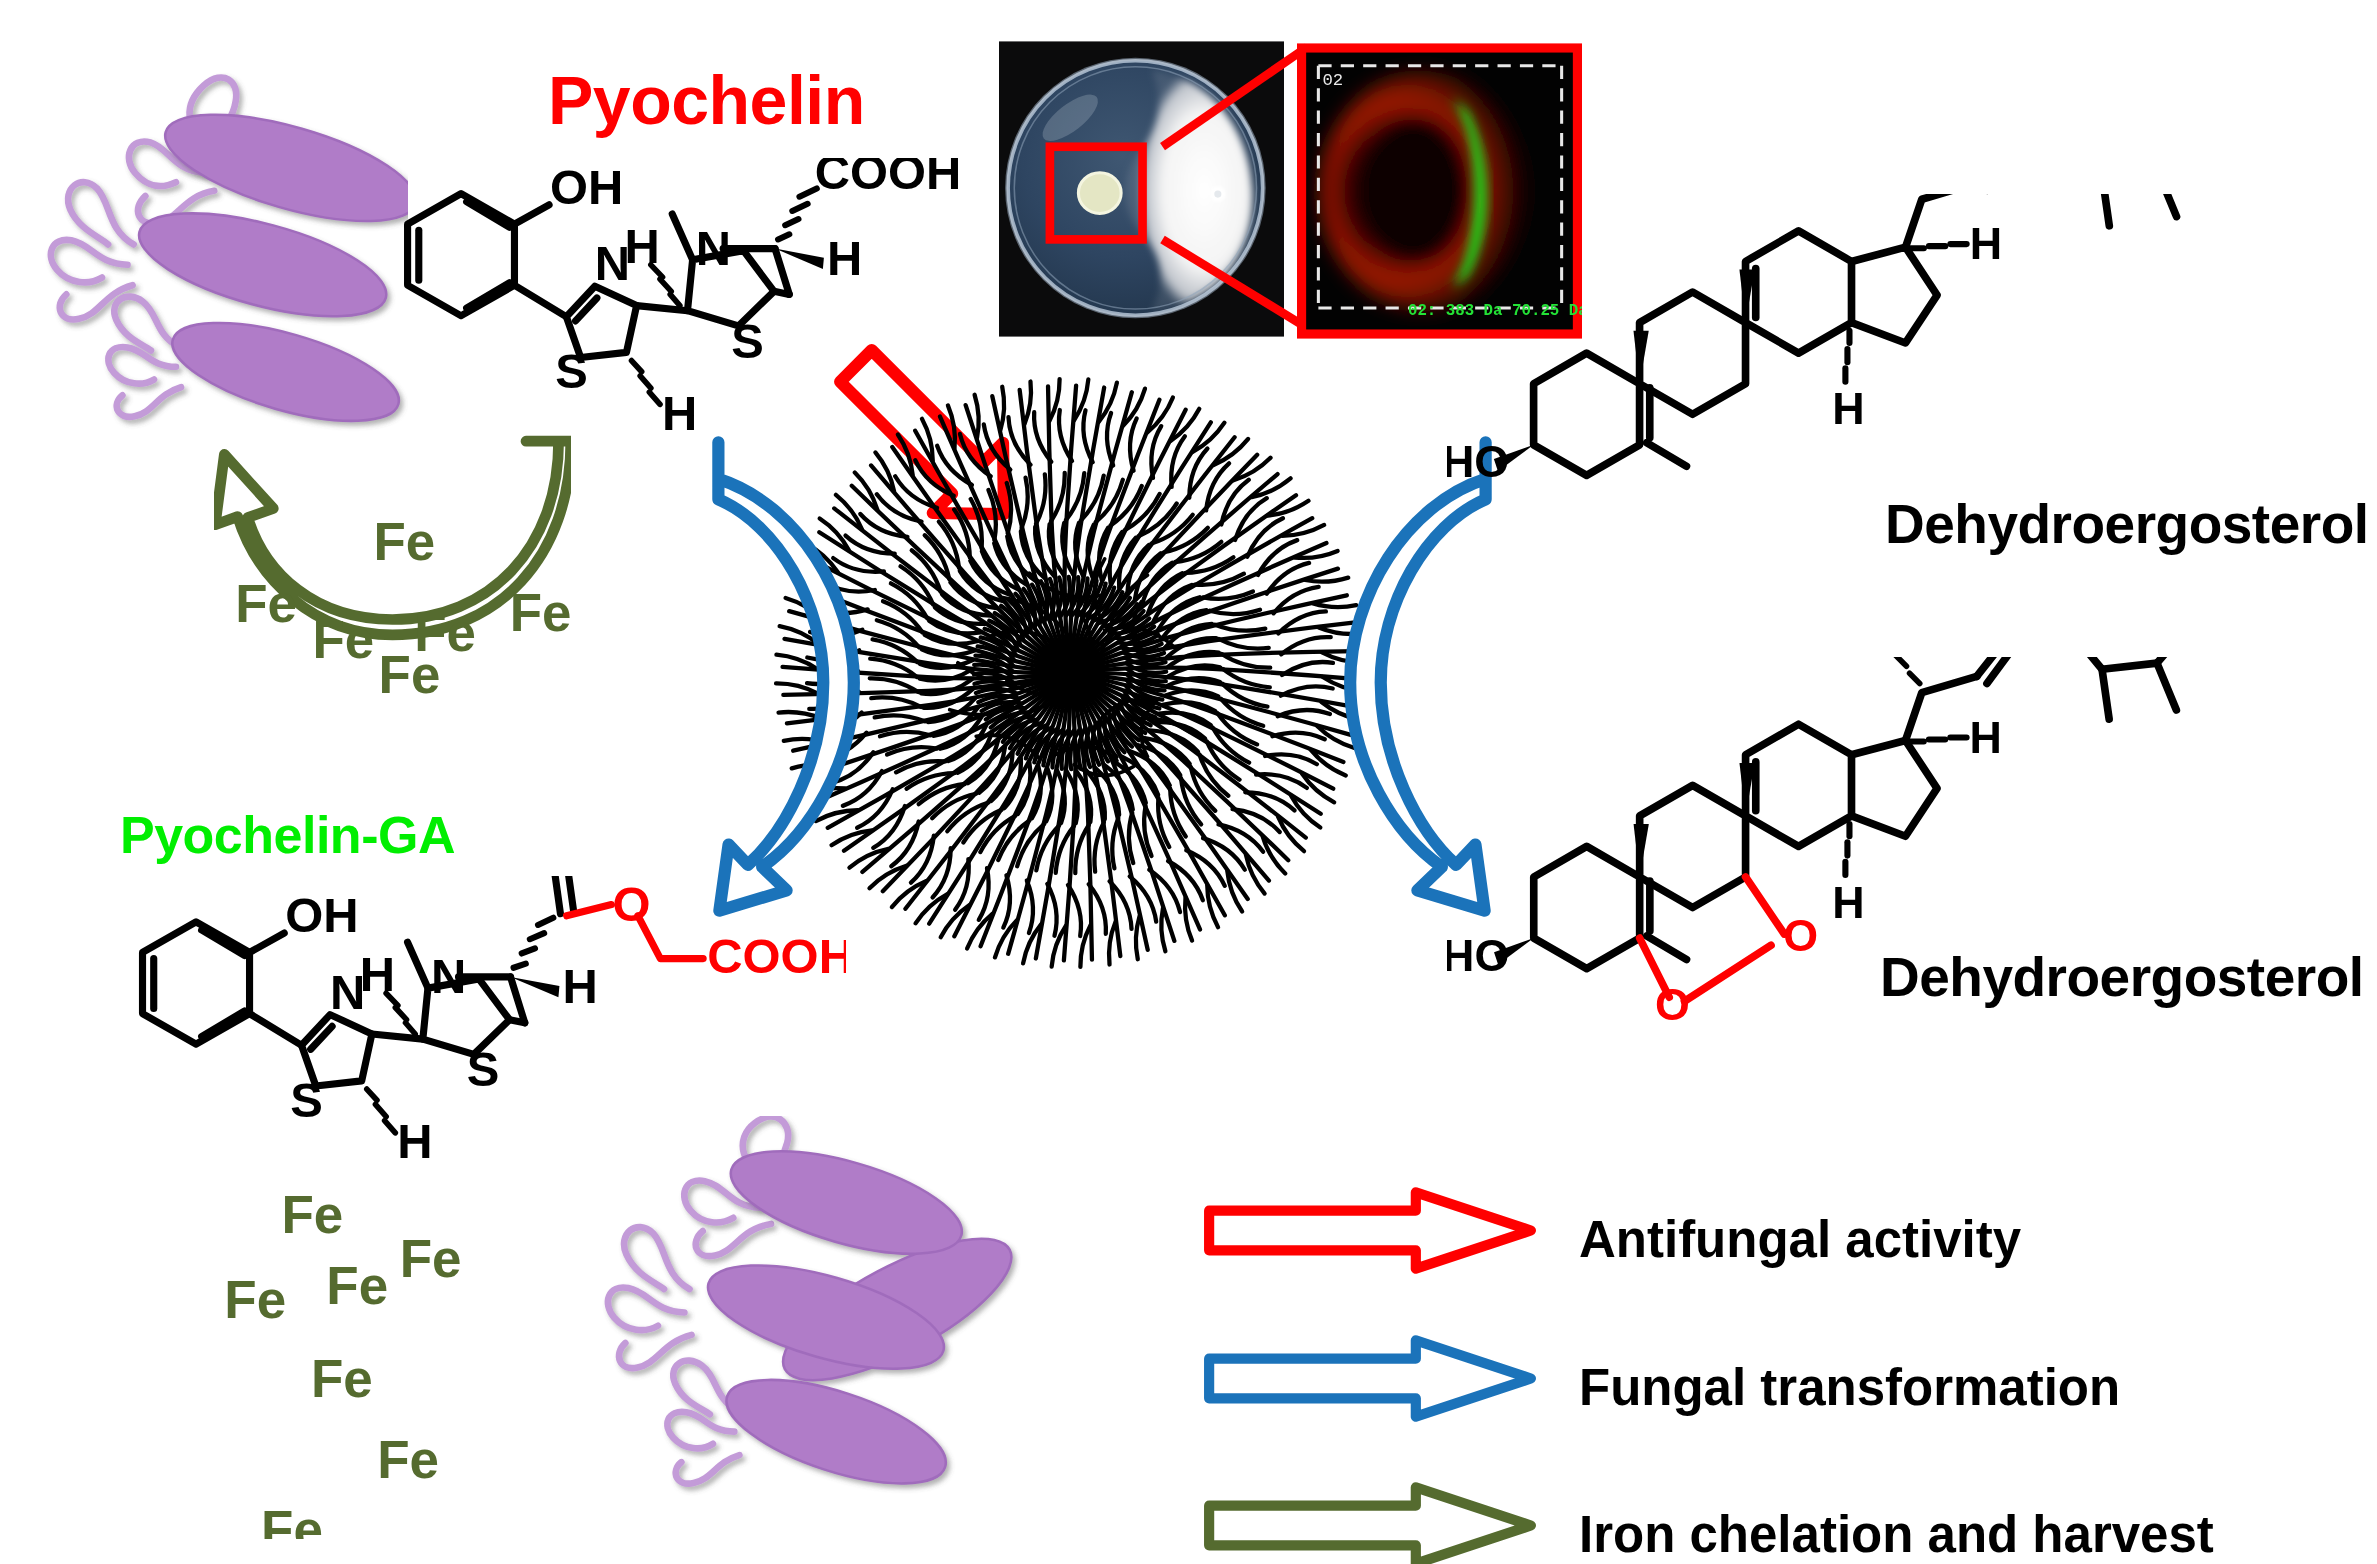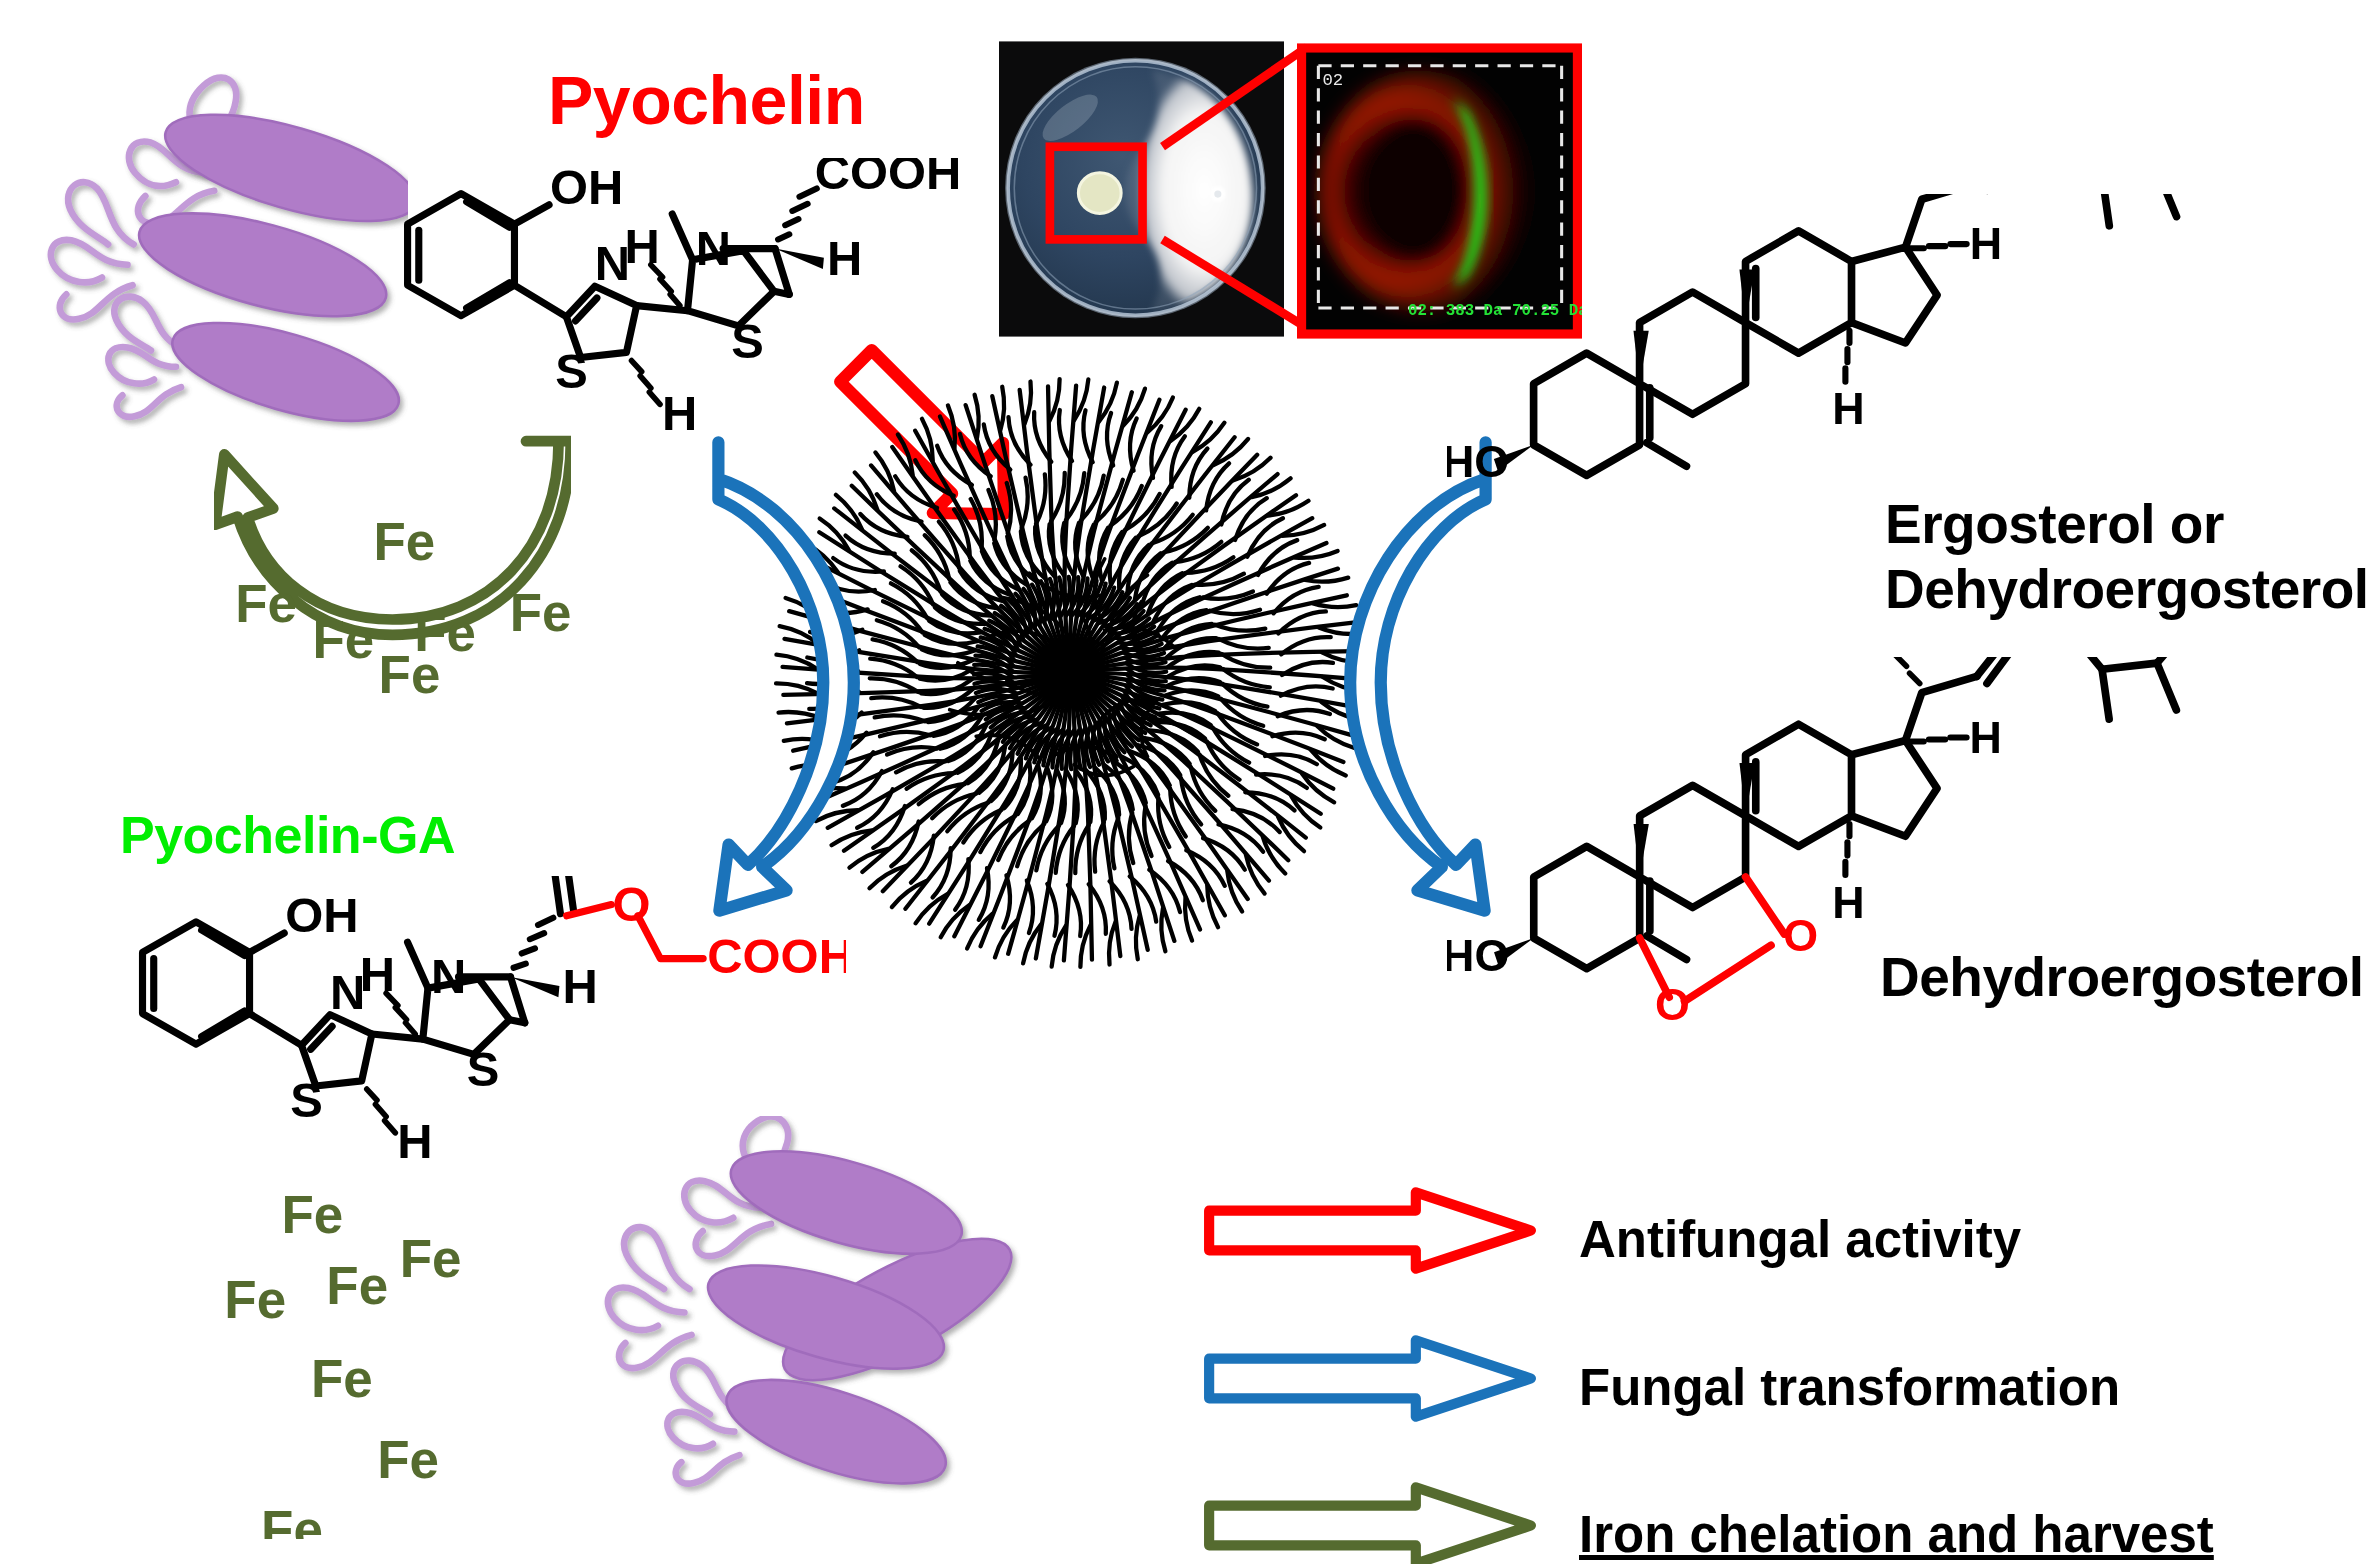--- a/index.html
+++ b/index.html
@@ -469,21 +469,20 @@
     <line x1="1258" y1="-208" x2="1270" y2="-234" stroke-width="11"></line>
   </g>
   <g font-family="'Liberation Sans',sans-serif" font-weight="bold" fill="#000" font-size="88">
     <text x="-10" y="556">HO</text>
     <text x="756" y="452">H</text>
     <text x="1026" y="128">H</text>
   </g>
 </svg>
 
 <div class="abs lbl" id="ergo-label">
-  <div>Ergosterol or</div>
   <div>Dehydroergosterol</div>
 </div>
 
 <svg class="abs" style="left:1447px;top:657px;" width="754" height="387" viewBox="0 0 1480 760">
   <g stroke="#000" stroke-width="15" fill="none" stroke-linecap="round" stroke-linejoin="round">
     <polygon points="170,552 170,432 274,372 378,432 378,552 274,612"></polygon>
     <polygon points="378,432 378,312 482,252 586,312 586,432 482,492"></polygon>
     <line x1="398" y1="440" x2="398" y2="538"></line>
     <line x1="392" y1="548" x2="470" y2="594"></line>
     <polygon points="586,312 586,192 690,132 794,192 794,312 690,372"></polygon>
@@ -554,15 +553,15 @@
       <polygon points="14,46 420,46 420,10 646,85 420,160 420,124 14,124" fill="none" stroke="#1B73BA" stroke-width="20" stroke-linejoin="round"></polygon>
     </svg>
   </div>
   <div class="legend-text" style="position:absolute;left:377px;top:159px;">Fungal transformation</div>
 
   <div style="position:absolute;left:0;top:295px;">
     <svg width="336" height="87" viewBox="0 0 660 170">
       <polygon points="14,46 420,46 420,10 646,85 420,160 420,124 14,124" fill="none" stroke="#556B2F" stroke-width="20" stroke-linejoin="round"></polygon>
     </svg>
   </div>
-  <div class="legend-text" style="position:absolute;left:377px;top:306px;text-decoration:underline;">Iron chelation and harvest</div>
+  <div class="legend-text" style="position:absolute;left:377px;top:306px;">Iron chelation and harvest</div>
 </div>
 
 
 </body></html>

